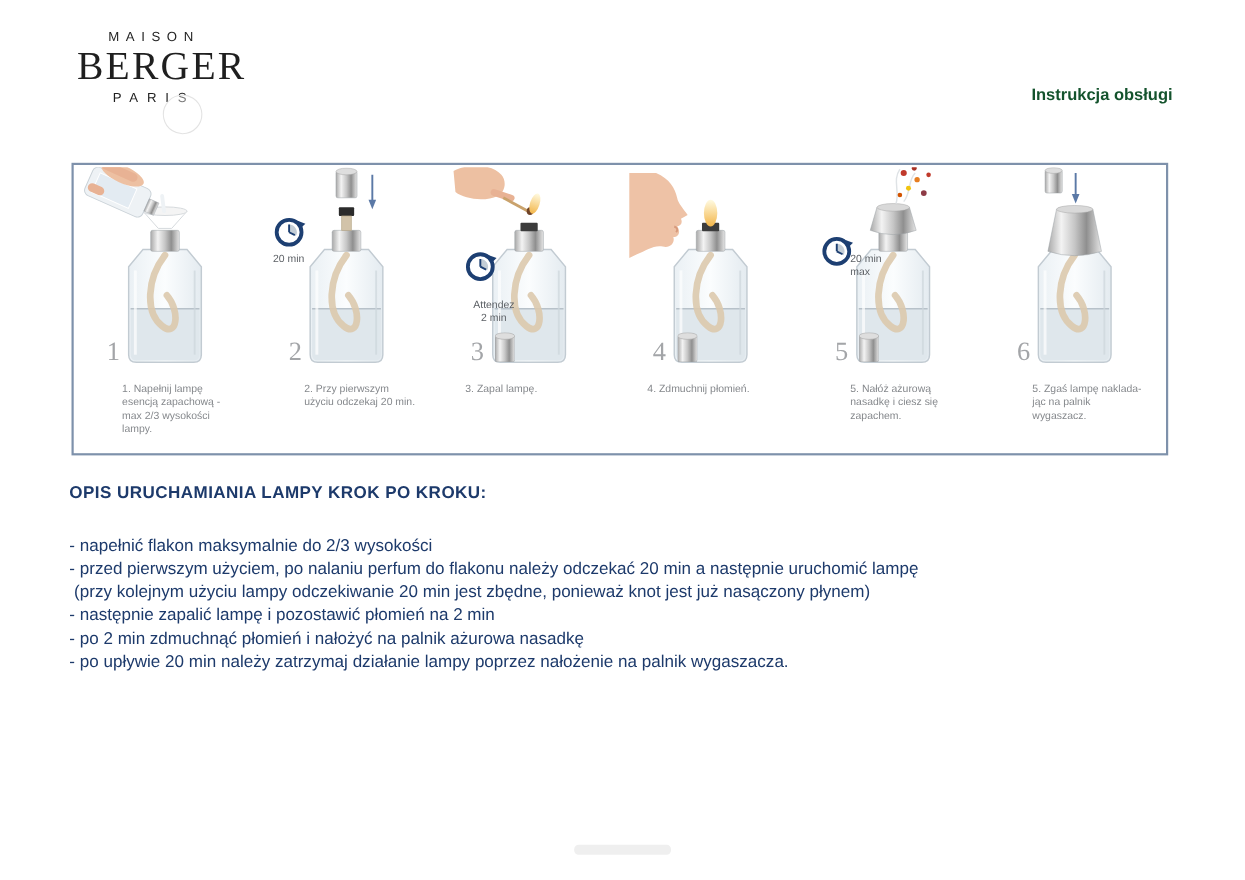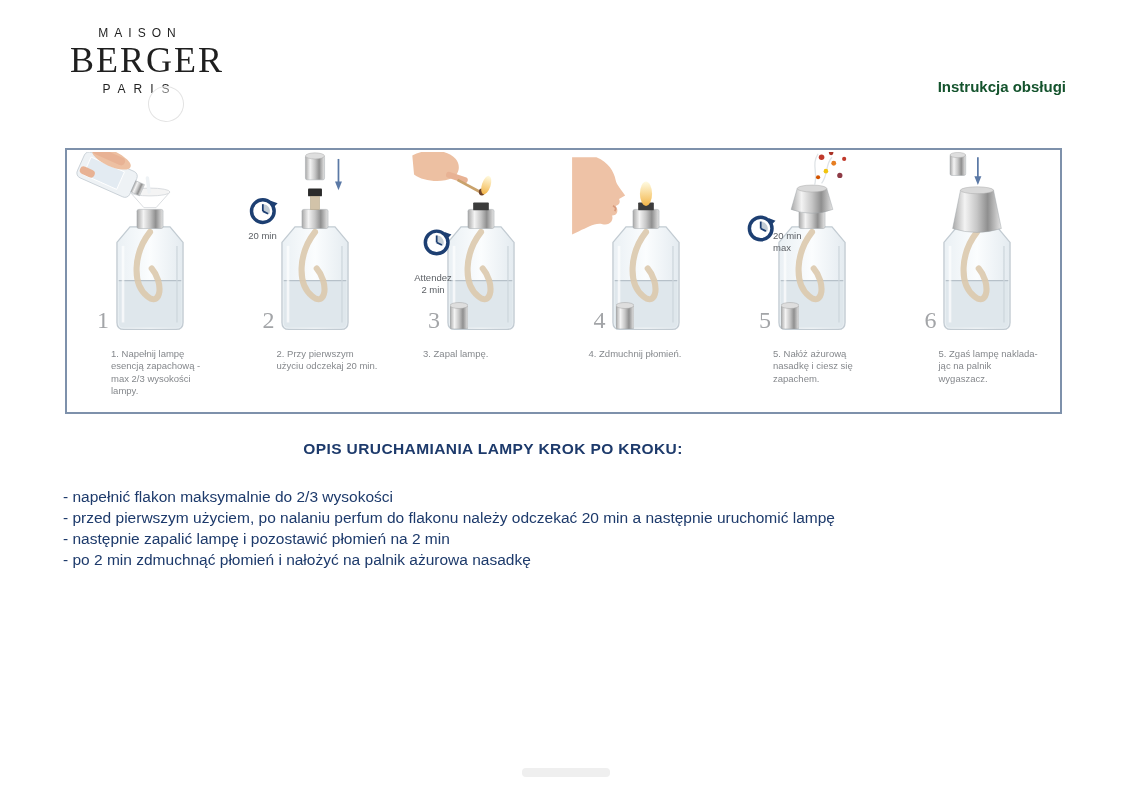--- a/index.html
+++ b/index.html
@@ -24,26 +24,26 @@
   .step{position:relative;flex:1 1 0;height:100%;}
   .illus{position:absolute;top:2px;left:50%;transform:translateX(-50%);}
   .stepnum{position:absolute;left:30px;top:158px;font-family:"Liberation Serif",serif;
            font-size:24px;color:#a3a5a8;line-height:1;}
   .cap-mini{position:absolute;left:52px;top:152px;}
   .caption{position:absolute;left:44px;top:198px;width:104px;margin:0;
            font-size:9.5px;line-height:1.3;color:#85888c;}
   .caption.wide{left:25px;width:118px;}
   .timer-label{position:absolute;font-size:9.5px;color:#5d6166;line-height:1.25;}
   .t2{left:6px;top:80px;width:48px;text-align:center;}
-  .t3{left:0px;top:122px;width:70px;text-align:center;}
+  .t3{left:16px;top:122px;width:70px;text-align:center;}
   .t5{left:44px;top:80px;width:50px;text-align:left;}
 
   
   .description{position:absolute;left:63px;top:440px;width:860px;color:#1d3a6b;}
-  .description h2{font-size:15.5px;font-weight:700;letter-spacing:.4px;margin:0 0 28px 0;color:#1d3a6b;text-align:center;}
+  .description h2{font-size:15.5px;font-weight:700;letter-spacing:.4px;margin:0 0 28px 0;color:#1d3a6b;}
   .description p{margin:0;font-size:15.5px;line-height:21px;white-space:pre-wrap;}
 
   .watermark{position:absolute;left:50%;top:768px;transform:translateX(-50%);
              width:88px;height:9px;background:#efefef;border-radius:4px;filter:blur(.5px);}
 </style>
 </head>
 <body>
 
 <svg width="0" height="0" style="position:absolute" aria-hidden="true">
   <defs>
@@ -217,18 +217,20 @@
       </svg>
       <span class="stepnum">6</span>
       <p class="caption">5. Zgaś lampę naklada- jąc na palnik wygaszacz.</p>
     </div>
   </div>
 
   <div class="description">
     <h2>OPIS URUCHAMIANIA LAMPY KROK PO KROKU:</h2>
     <p>- napełnić flakon maksymalnie do 2/3 wysokości</p>
     <p>- przed pierwszym użyciem, po nalaniu perfum do flakonu należy odczekać 20 min a następnie uruchomić lampę</p>
+    <p> (przy kolejnym użyciu lampy odczekiwanie 20 min jest zbędne, ponieważ knot jest już nasączony płynem)</p>
     <p>- następnie zapalić lampę i pozostawić płomień na 2 min</p>
     <p>- po 2 min zdmuchnąć płomień i nałożyć na palnik ażurowa nasadkę</p>
+    <p>- po upływie 20 min należy zatrzymaj działanie lampy poprzez nałożenie na palnik wygaszacza.</p>
   </div>
 
   <div class="watermark"></div>
 </div>
 
 </body></html>

